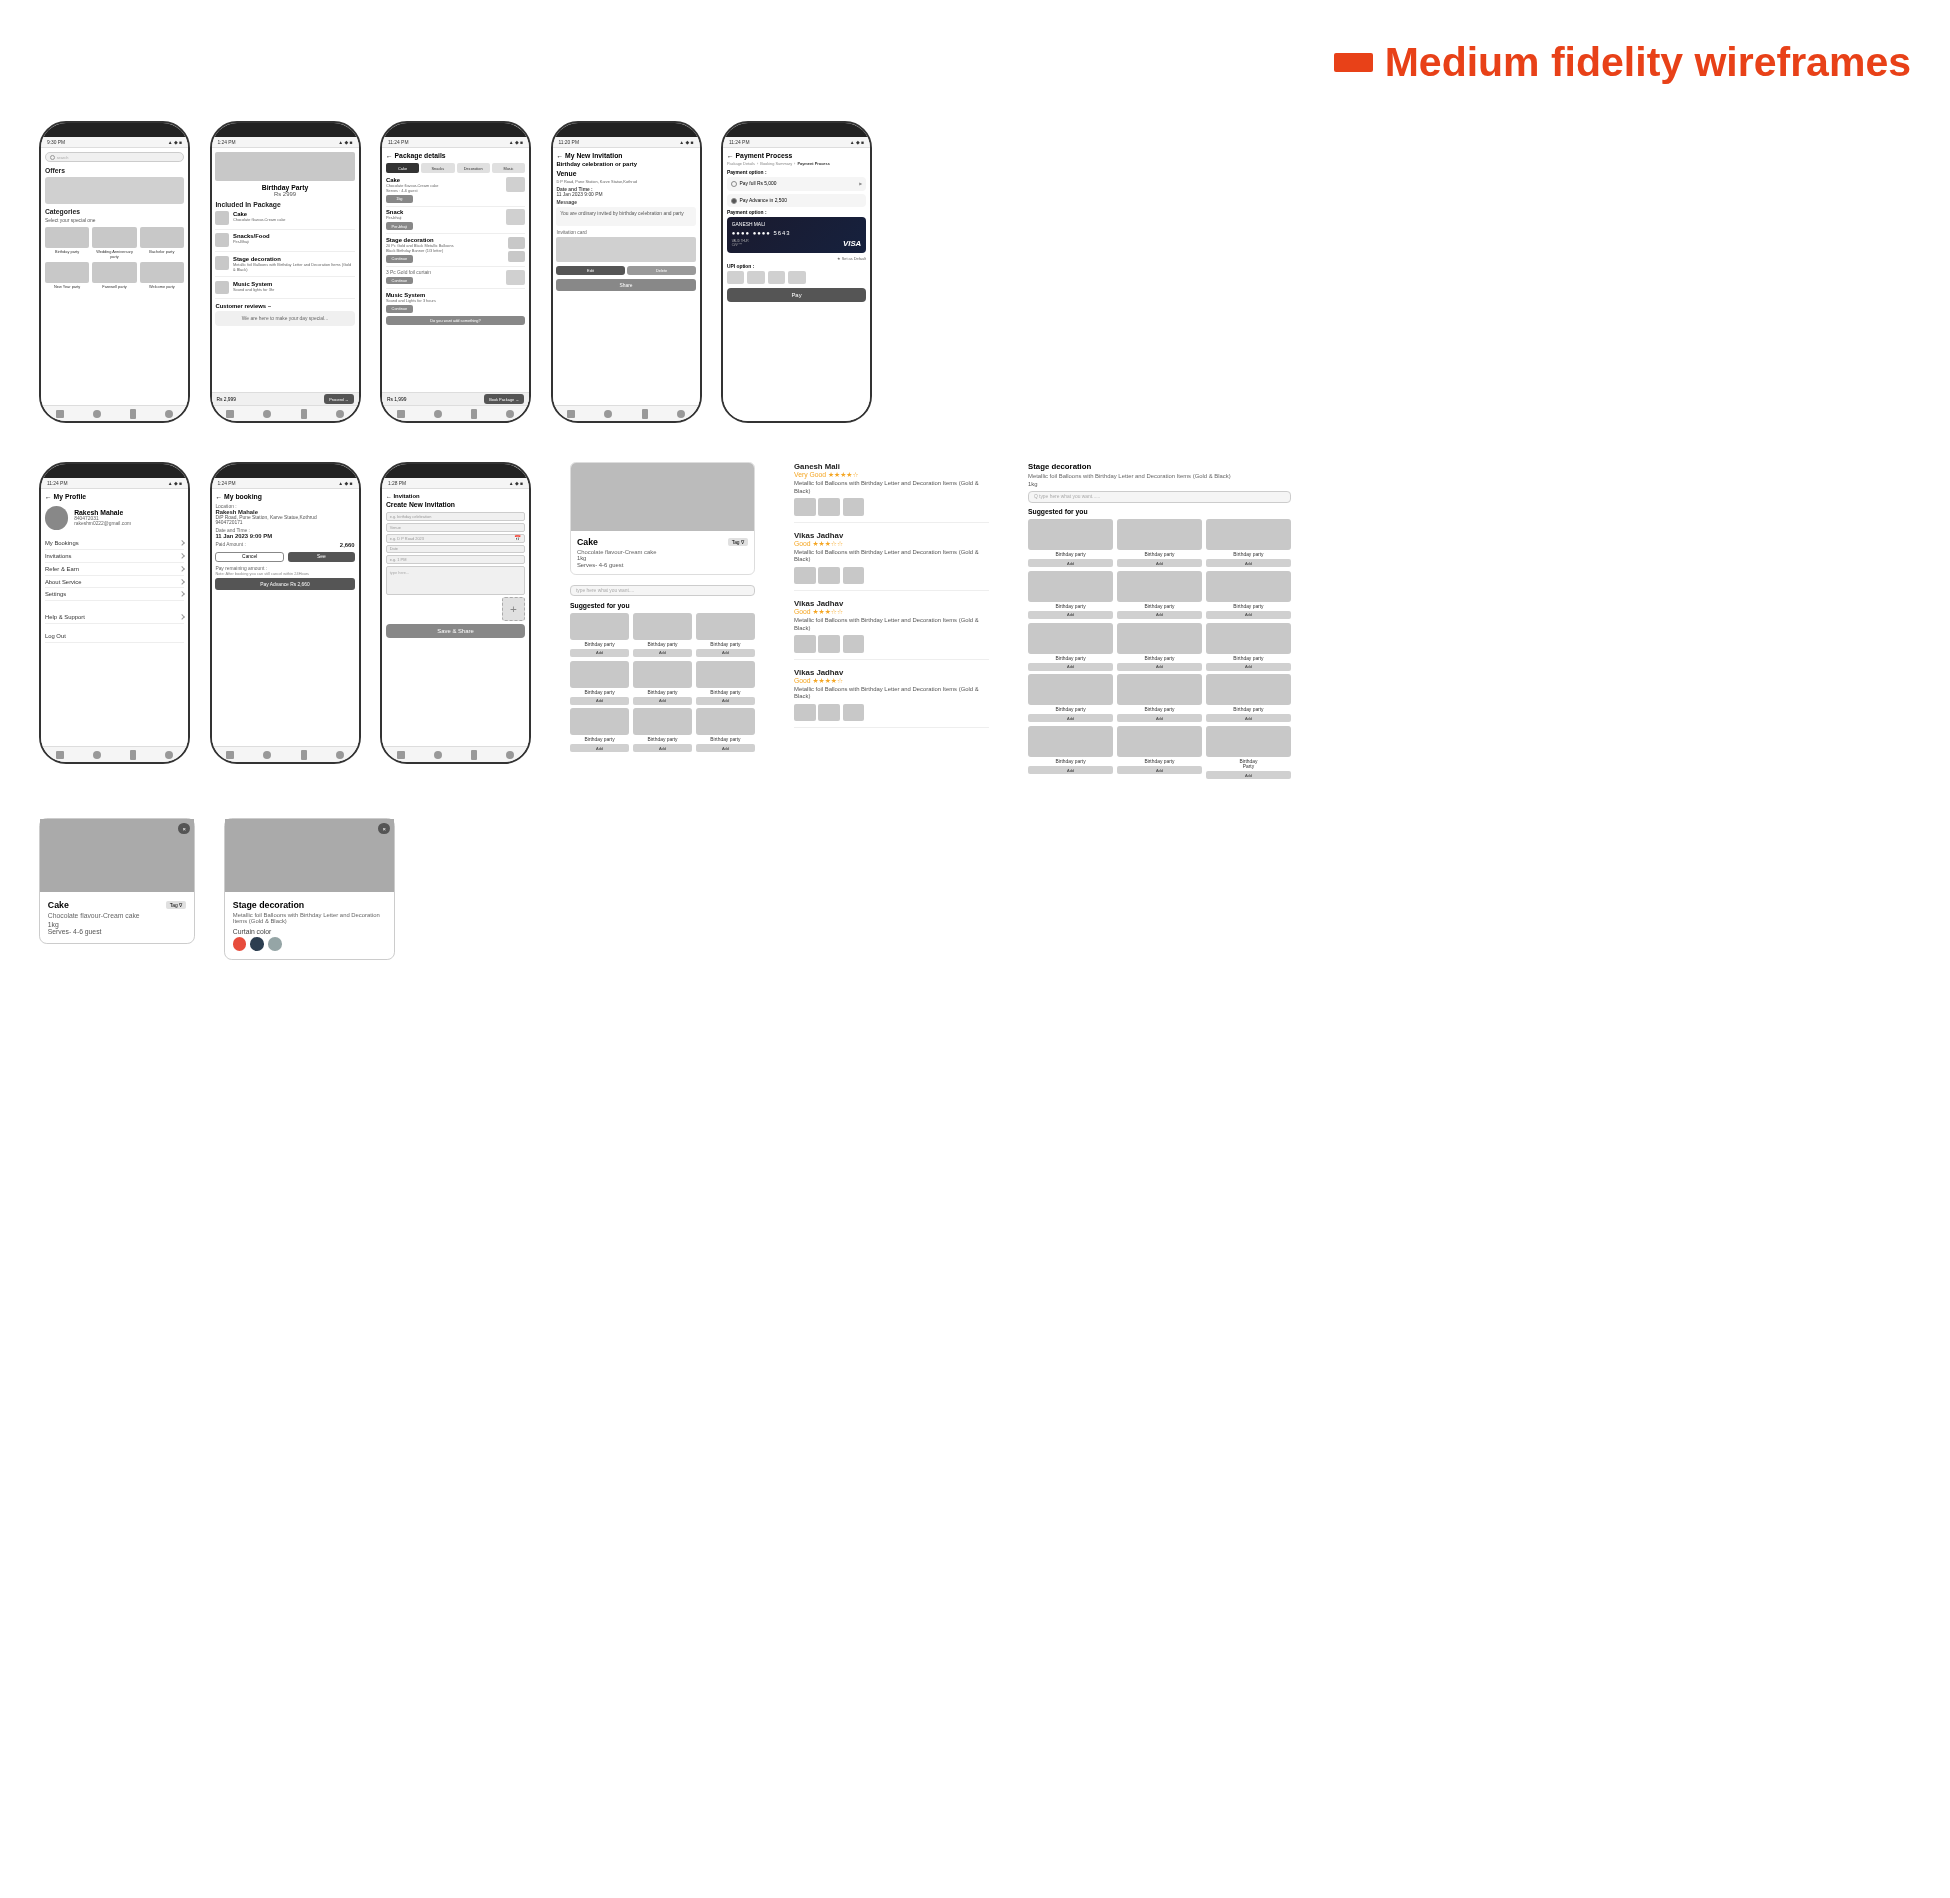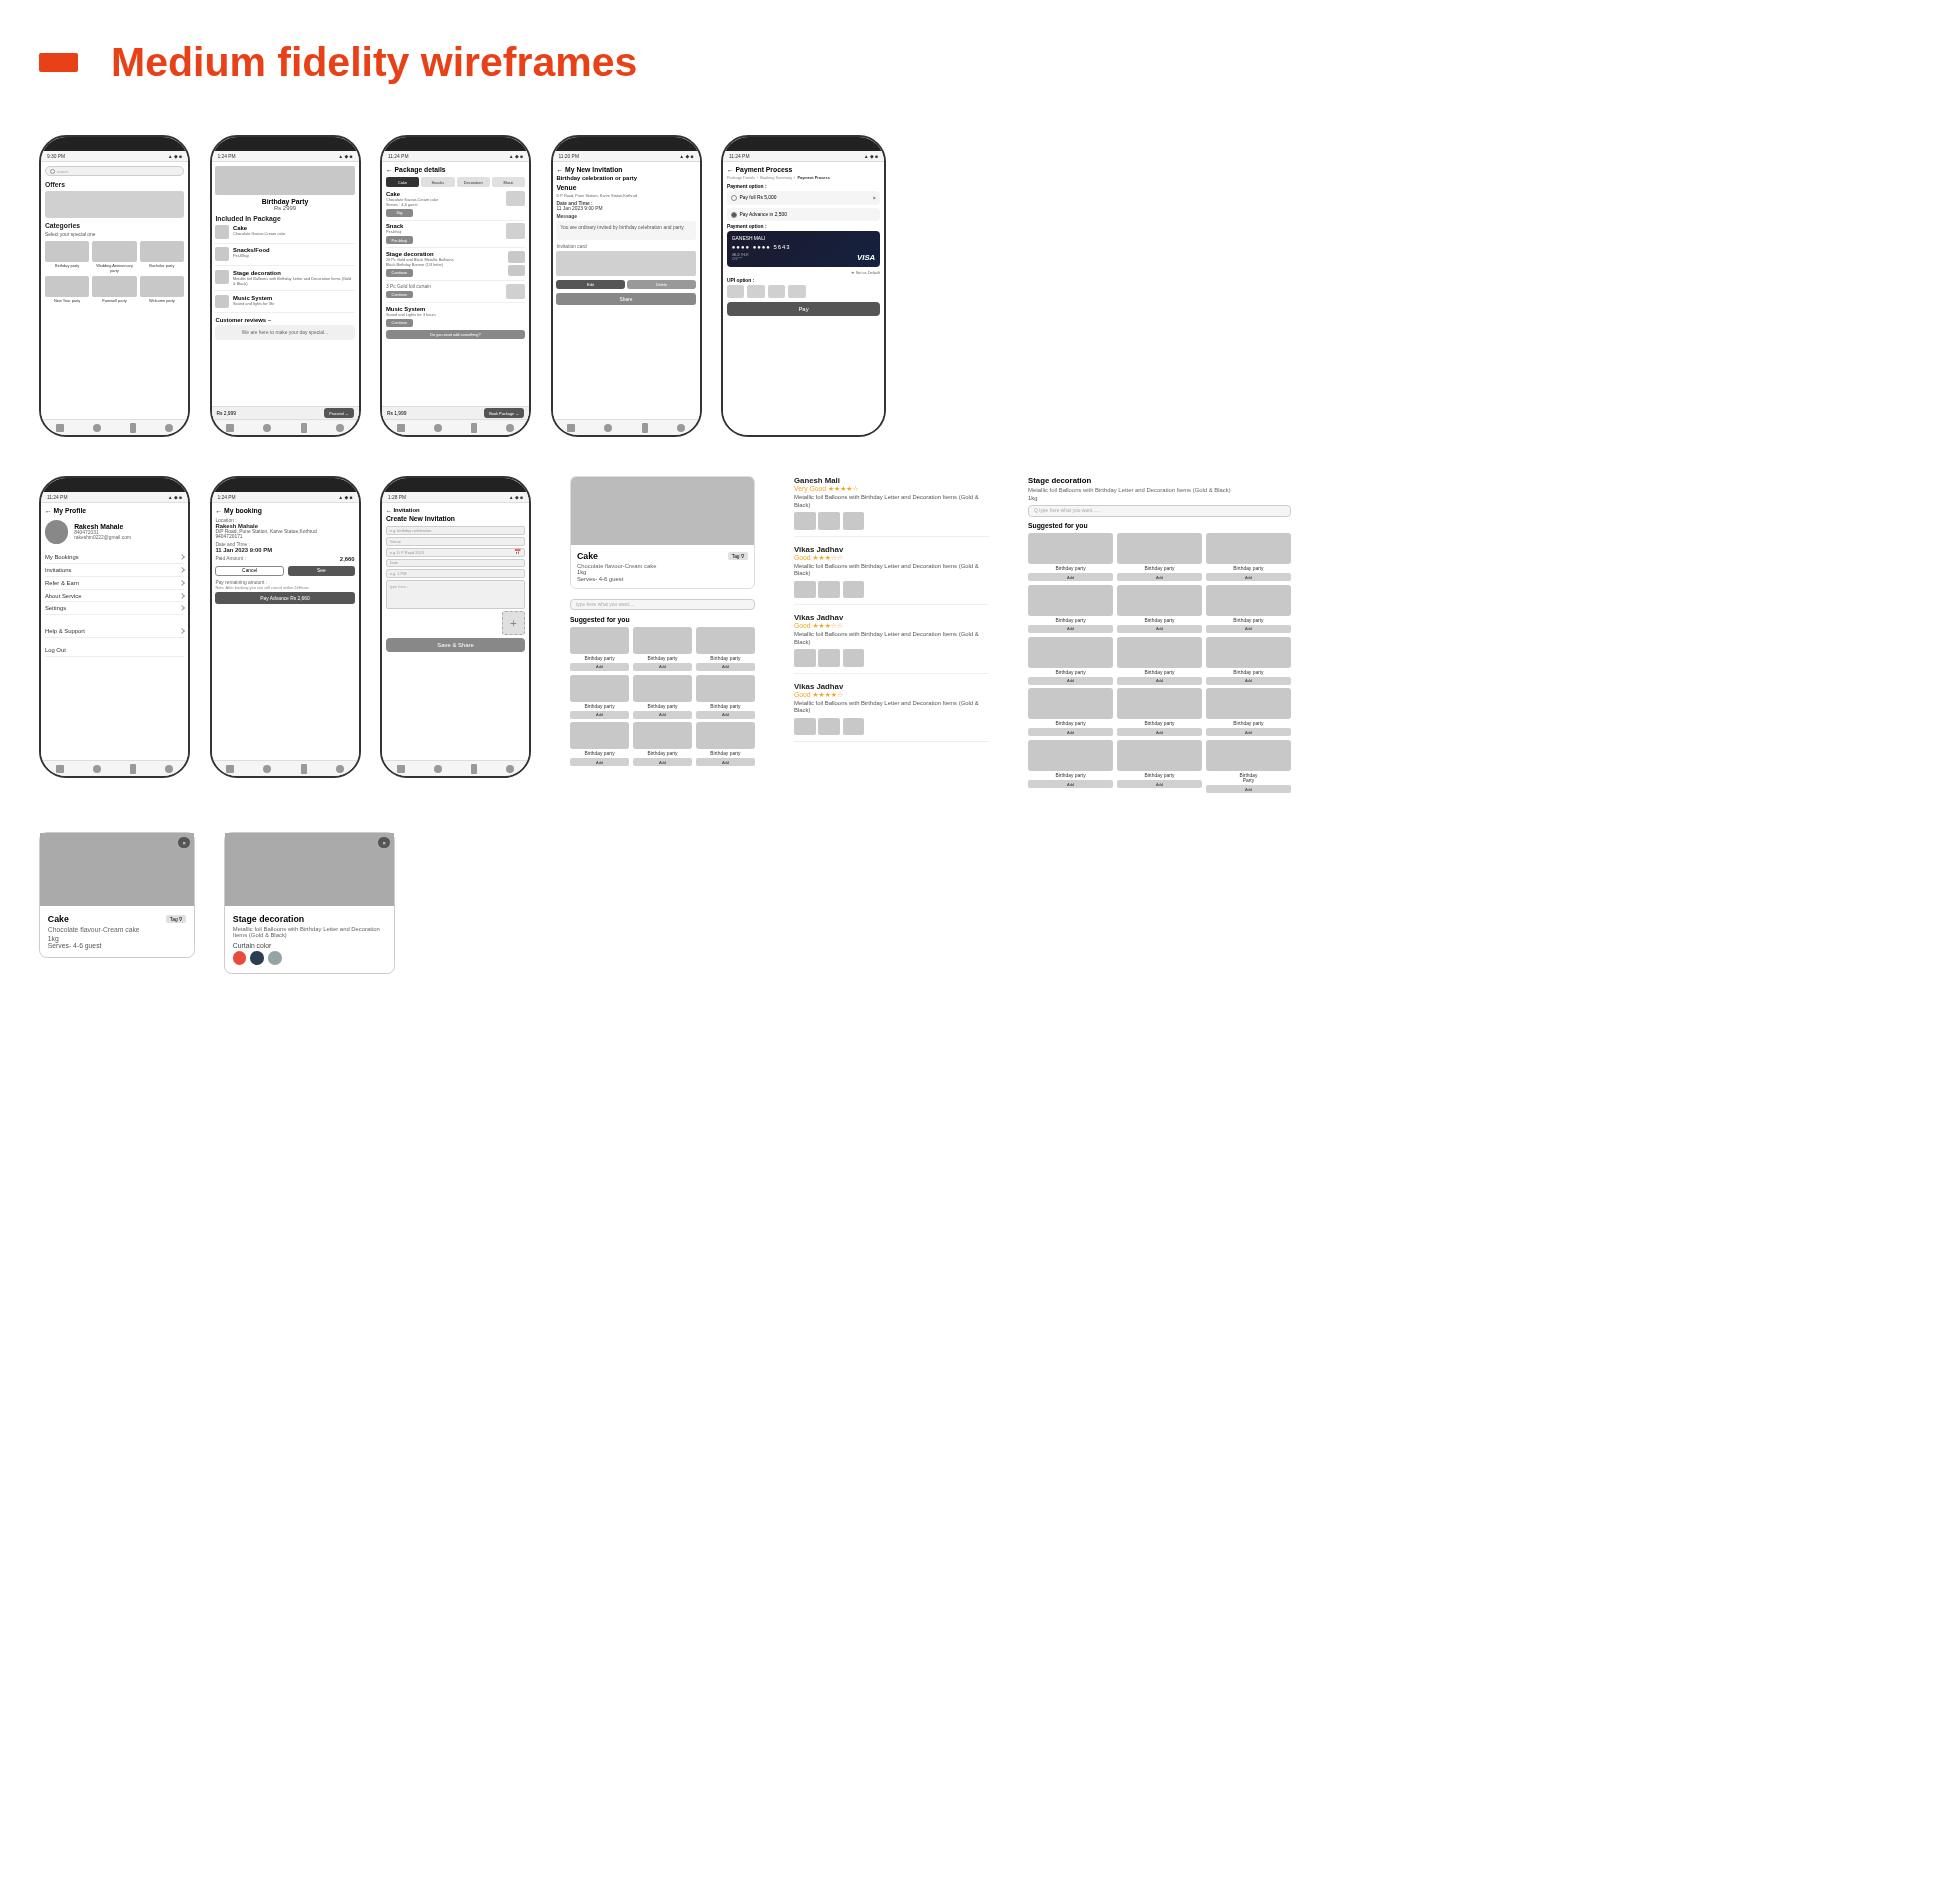--- a/index.html
+++ b/index.html
@@ -7,22 +7,23 @@
       background: #fff;
       font-family: 'Arial', sans-serif;
       padding: 39px;
       width: 1950px;
       min-height: 1899px;
     }
 
     .page-header {
       display: flex;
       align-items: center;
-      gap: 33px;
-      margin-bottom: 49px;
+      gap: 12px;
+      margin-bottom: 35px;
+      justify-content: flex-end;
     }
     .header-accent {
       width: 39px;
       height: 19.5px;
       background: #e84118;
       border-radius: 2px;
     }
     .page-title {
       font-size: 41px;
       font-weight: 700;
@@ -634,21 +635,21 @@
       <div class="inv-share-btn">Share</div>
     </div>
     <div class="phone-footer">
       <div class="footer-icon"></div>
       <div class="footer-icon" style="border-radius:50%;"></div>
       <div class="footer-icon" style="width:5.9px;height:9.8px;"></div>
       <div class="footer-icon" style="border-radius:50%;"></div>
     </div>
   </div>
 
-  <div class="phone" style="width:165px;height:302px;">
+  <div class="phone" style="width:151px;height:302px;">
     <div class="phone-notch"></div>
     <div class="phone-status">
       <span>11:24 PM</span>
       <span>▲ ◆ ■</span>
     </div>
     <div class="phone-content">
       <div style="font-size:6.8px;font-weight:bold;margin-bottom:2px;">← Payment Process</div>
       <div style="font-size:3.9px;color:#888;margin-bottom:3.9px;display:flex;gap:2px;">
         <span>Package Details</span>
           <span>›</span>

